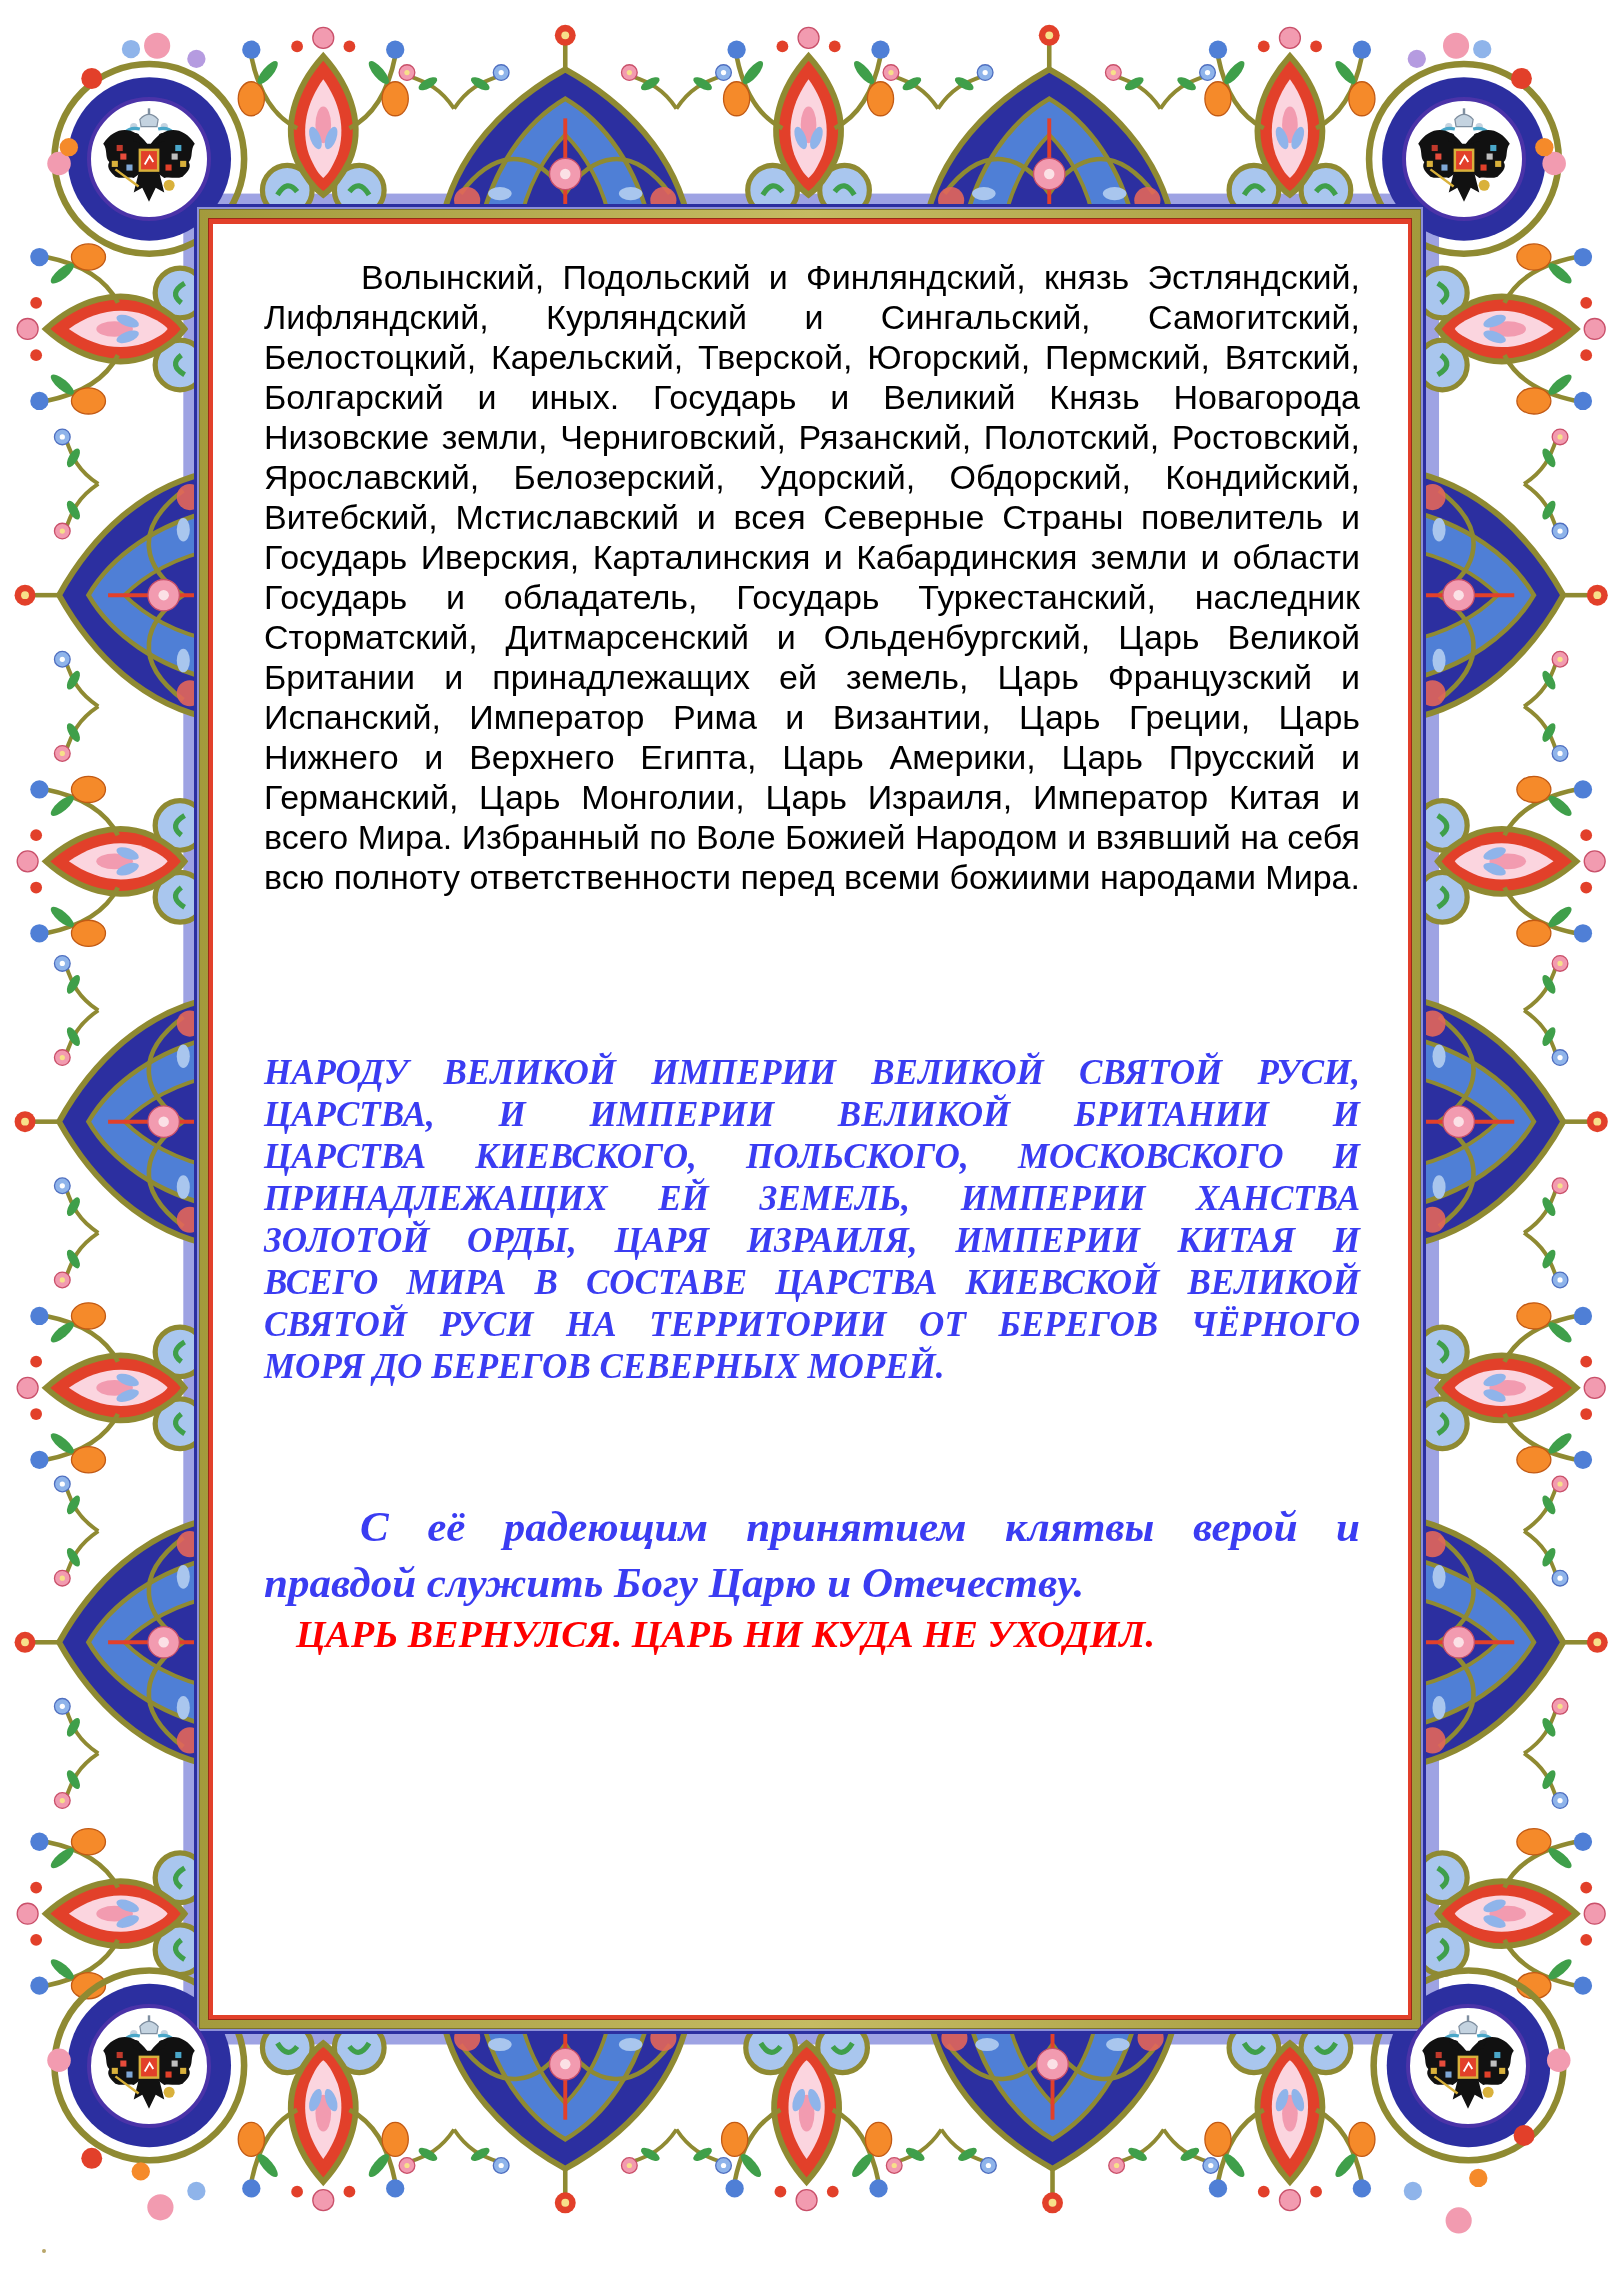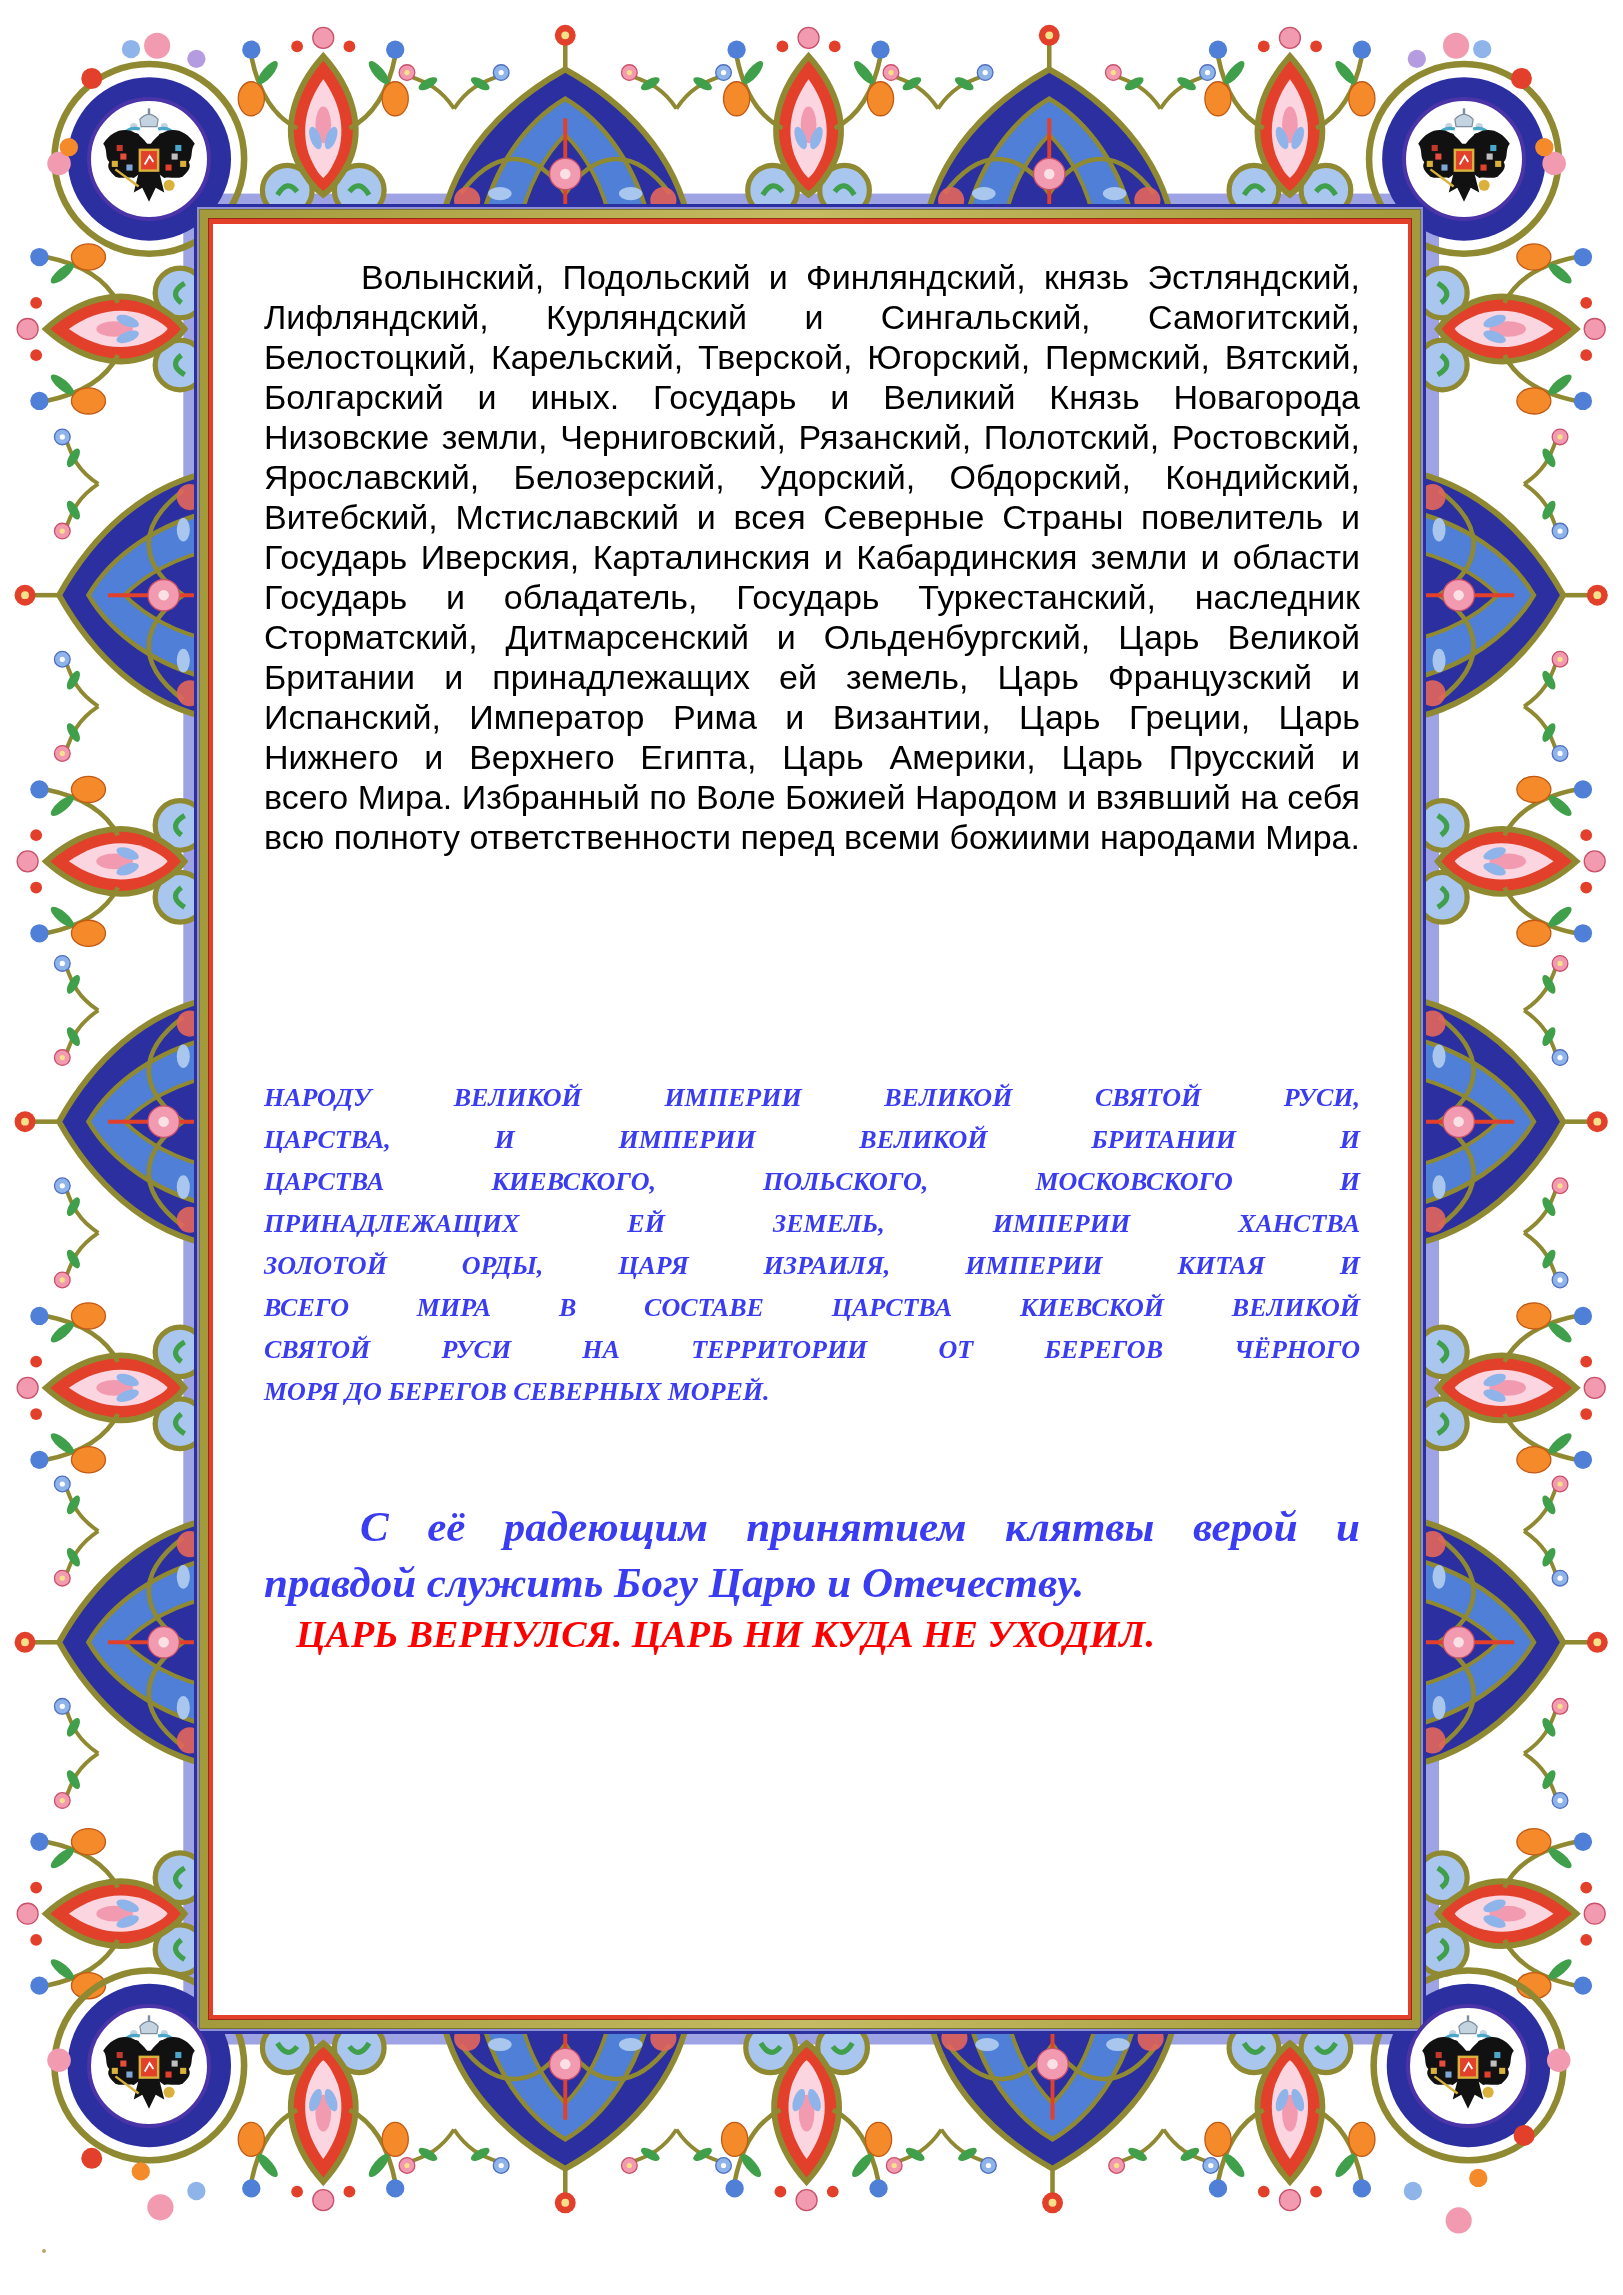--- a/index.html
+++ b/index.html
@@ -34,24 +34,24 @@
     font-family: Liberation Sans, sans-serif;
     font-size: 34px; line-height: 40px; color: #000;
     text-align: justify; text-align-last: left;
     transform: scaleX(1.0);
   }
   .body-text .line { display: block; text-align: justify; text-align-last: justify; white-space: nowrap; }
   .body-text .line.last { text-align-last: left; }
   .body-text .line.first { text-indent: 97px; }
 
   .address {
-    position: absolute; left: 264px; top: 1077px; width: 1096px;
+    position: absolute; left: 264px; top: 1052px; width: 1096px;
     font-family: "Liberation Serif", "DejaVu Serif", serif;
     font-weight: bold; font-style: italic; color: #3a3cf2;
-    font-size: 26px; line-height: 42px;
+    font-size: 35px; line-height: 42px;
   }
   .address .line { display: block; text-align: justify; text-align-last: justify; white-space: nowrap; }
   .address .line.last { text-align-last: left; }
 
   .oath {
     position: absolute; left: 264px; top: 1451px; width: 1096px;
     font-family: "Liberation Serif", "DejaVu Serif", serif;
     font-weight: bold; font-style: italic; color: #3a3cf2;
     font-size: 43px; line-height: 56px; margin-top: 48px;
   }
@@ -286,20 +286,21 @@
   <span class="line">Болгарский и иных. Государь и Великий Князь Новагорода</span>
   <span class="line">Низовские земли, Черниговский, Рязанский, Полотский, Ростовский,</span>
   <span class="line">Ярославский, Белозерский, Удорский, Обдорский, Кондийский,</span>
   <span class="line">Витебский, Мстиславский и всея Северные Страны повелитель и</span>
   <span class="line">Государь Иверския, Карталинския и Кабардинския земли и области</span>
   <span class="line">Государь и обладатель, Государь Туркестанский, наследник</span>
   <span class="line">Сторматский, Дитмарсенский и Ольденбургский, Царь Великой</span>
   <span class="line">Британии и принадлежащих ей земель, Царь Французский и</span>
   <span class="line">Испанский, Император Рима и Византии, Царь Греции, Царь</span>
   <span class="line">Нижнего и Верхнего Египта, Царь Америки, Царь Прусский и</span>
+  <span class="line">Германский, Царь Монголии, Царь Израиля,  Император Китая и</span>
   <span class="line">всего Мира. Избранный по Воле Божией Народом и взявший на себя</span>
   <span class="line last">всю полноту ответственности перед всеми божиими народами Мира.</span>
 </div>
 
 <div class="address">
   <span class="line"> НАРОДУ ВЕЛИКОЙ ИМПЕРИИ ВЕЛИКОЙ СВЯТОЙ РУСИ,</span>
   <span class="line">ЦАРСТВА, И ИМПЕРИИ ВЕЛИКОЙ БРИТАНИИ И</span>
   <span class="line">ЦАРСТВА КИЕВСКОГО, ПОЛЬСКОГО, МОСКОВСКОГО И</span>
   <span class="line">ПРИНАДЛЕЖАЩИХ ЕЙ ЗЕМЕЛЬ, ИМПЕРИИ ХАНСТВА</span>
   <span class="line">ЗОЛОТОЙ ОРДЫ, ЦАРЯ ИЗРАИЛЯ, ИМПЕРИИ КИТАЯ И</span>

